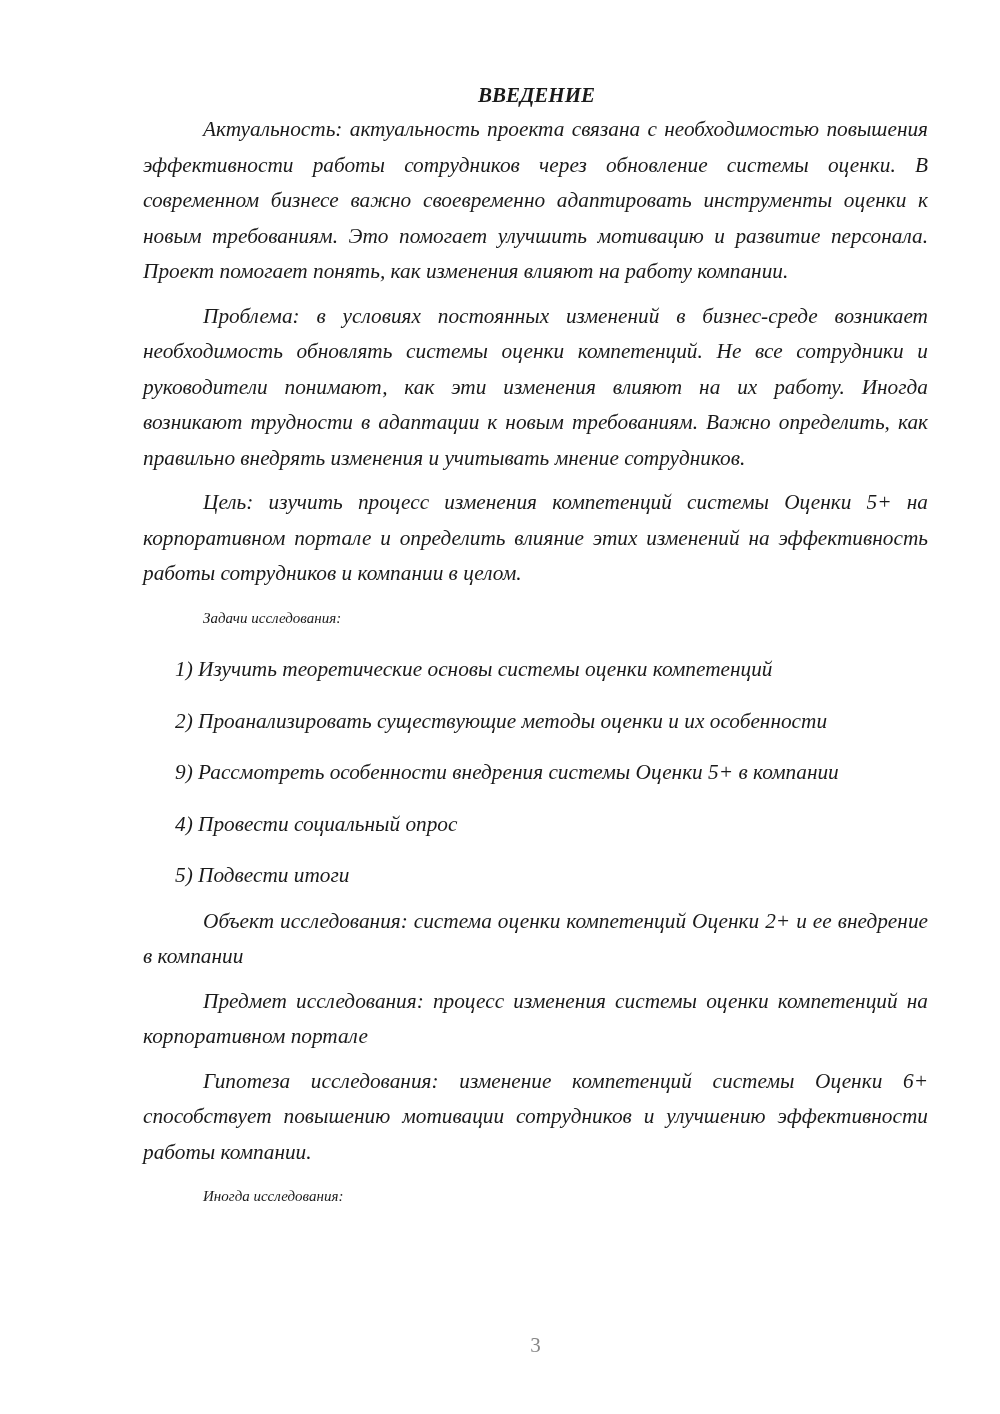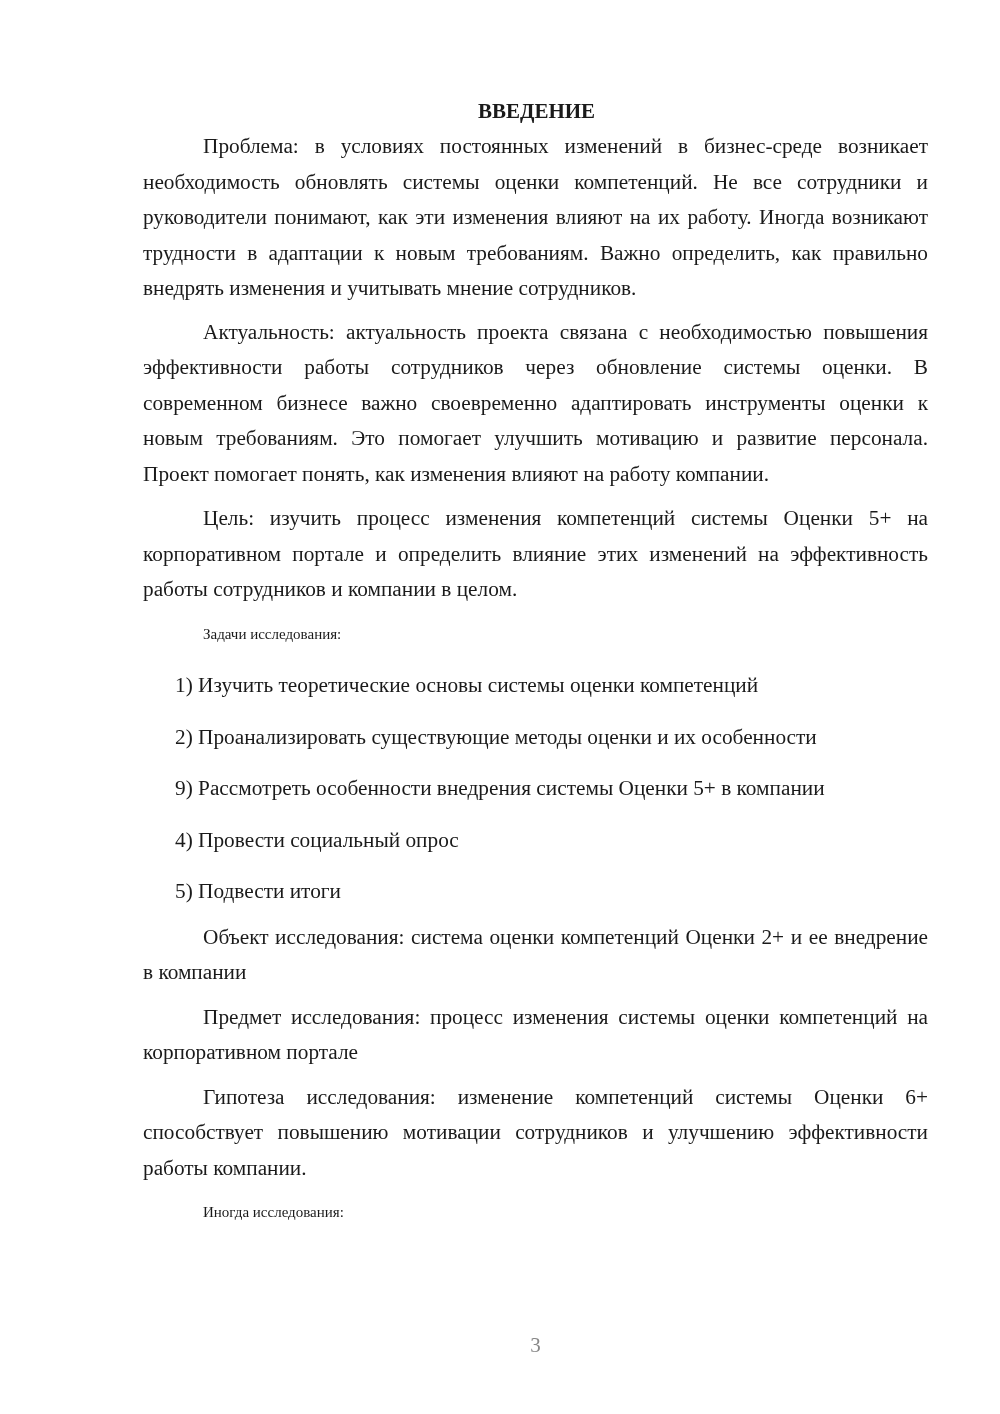--- a/index.html
+++ b/index.html
@@ -1,36 +1,36 @@
 <!DOCTYPE html>
 <html><head>
   <meta charset="utf-8">
   <style>
     html, body { margin: 0; padding: 0; background: #ffffff; }
     body { width: 1000px; height: 1414px; position: relative; overflow: hidden;
            font-family: "Liberation Serif", "DejaVu Serif", serif; color: #1a1a1a; }
-    .page { position: absolute; left: 143px; top: 93px; width: 785px; }
+    .page { position: absolute; left: 143px; top: 77px; width: 785px; font-style: italic; }
     .heading { text-align: center; font-weight: bold; font-size: 21px; line-height: 36px;
                margin: 0 0 0 0; padding-left: 2px; }
     .p { font-size: 21.3px; line-height: 35.5px; text-align: justify; text-indent: 60px;
          margin: 0 0 9px 0; }
     .p.first { margin-top: -1px; }
     .task { font-size: 21.3px; line-height: 35.5px; margin: 16px 0 10px 32px; white-space: nowrap; }
     .label-para { font-size: 15px; line-height: 35.5px; text-indent: 60px; margin: 0 0 10px 0; }
     .pagenum { position: absolute; left: 0; width: 1000px; top: 1333px; text-align: center;
                font-size: 21px; color: #888888; padding-left: 71px; box-sizing: border-box; }
   </style>
 </head>
 <body>
 
 <div class="page">
   <div class="heading">ВВЕДЕНИЕ</div>
 
+  <p class="p first">Актуальность: актуальность проекта связана с необходимостью повышения эффективности работы сотрудников через обновление системы оценки. В современном бизнесе важно своевременно адаптировать инструменты оценки к новым требованиям. Это помогает улучшить мотивацию и развитие персонала. Проект помогает понять, как изменения влияют на работу компании.</p>
   <p class="p">Проблема: в условиях постоянных изменений в бизнес-среде возникает необходимость обновлять системы оценки компетенций. Не все сотрудники и руководители понимают, как эти изменения влияют на их работу. Иногда возникают трудности в адаптации к новым требованиям. Важно определить, как правильно внедрять изменения и учитывать мнение сотрудников.</p>
-  <p class="p first">Актуальность: актуальность проекта связана с необходимостью повышения эффективности работы сотрудников через обновление системы оценки. В современном бизнесе важно своевременно адаптировать инструменты оценки к новым требованиям. Это помогает улучшить мотивацию и развитие персонала. Проект помогает понять, как изменения влияют на работу компании.</p>
   <p class="p">Цель: изучить процесс изменения компетенций системы Оценки 5+ на корпоративном портале и определить влияние этих изменений на эффективность работы сотрудников и компании в целом.</p>
   <p class="label-para">Задачи исследования:</p>
 
   <div>
     <div class="task">1) Изучить теоретические основы системы оценки компетенций</div>
     <div class="task">2) Проанализировать существующие методы оценки и их особенности</div>
     <div class="task">9) Рассмотреть особенности внедрения системы Оценки 5+ в компании</div>
     <div class="task">4) Провести социальный опрос</div>
     <div class="task">5) Подвести итоги</div>
   </div>

